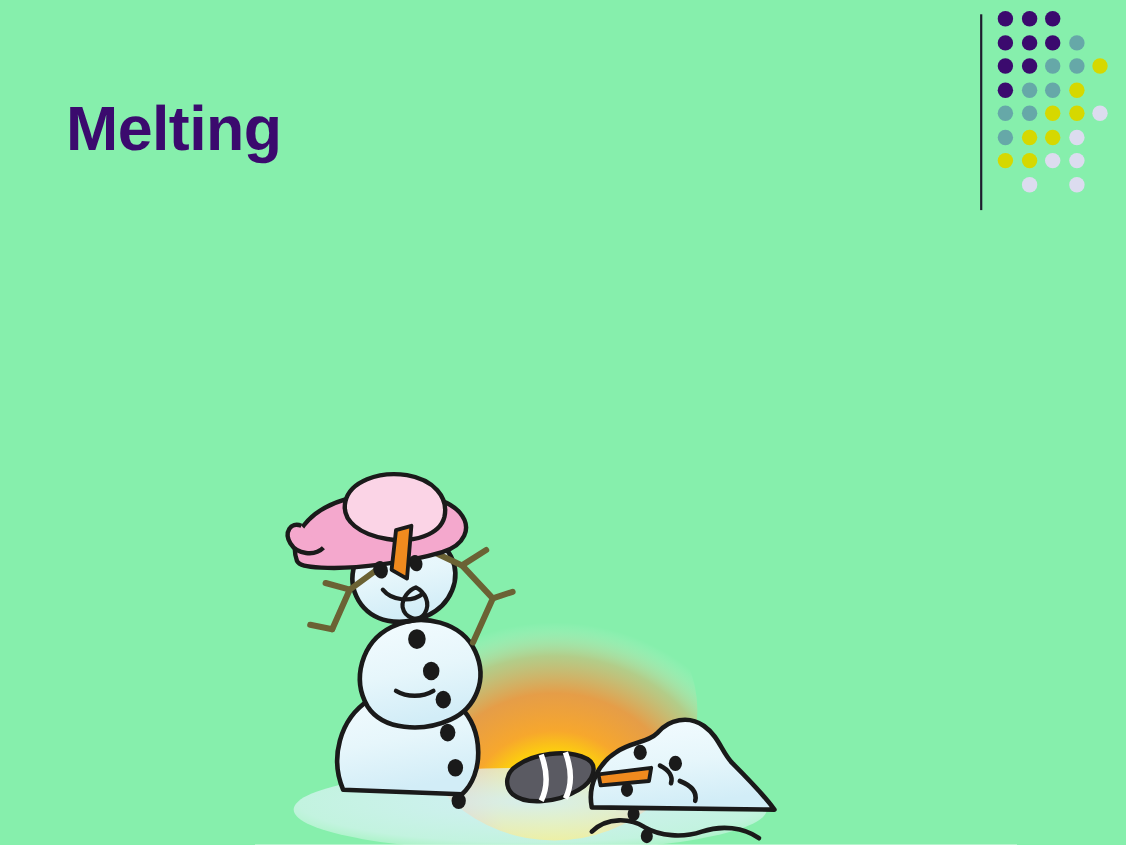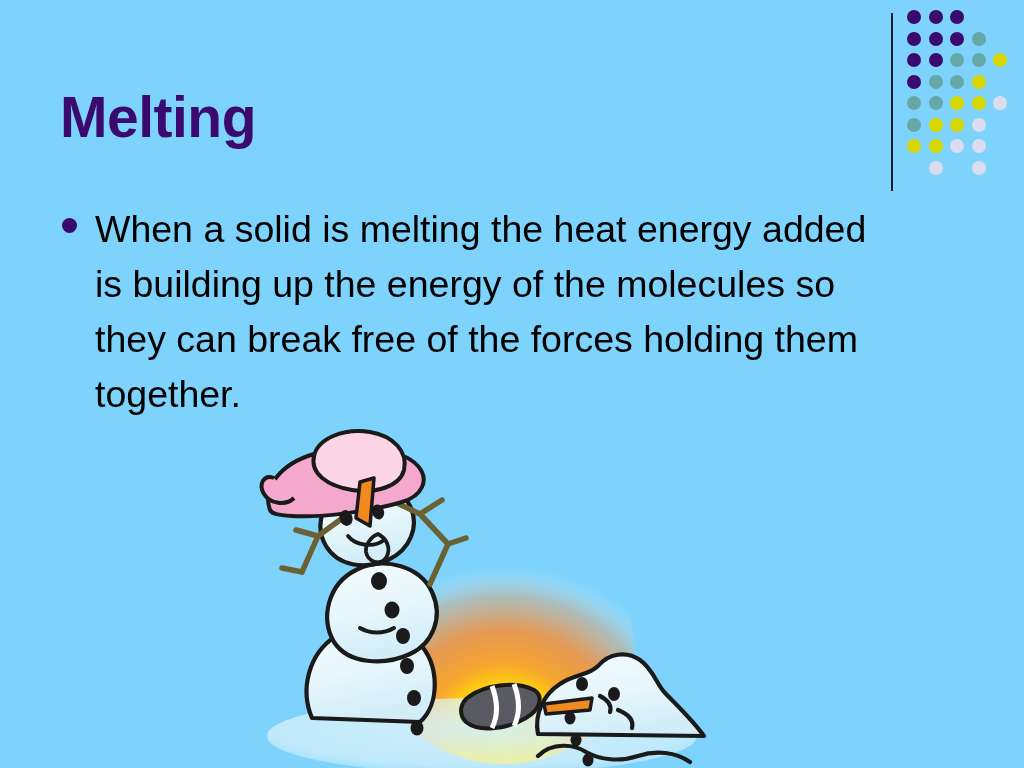--- a/index.html
+++ b/index.html
@@ -11,21 +11,21 @@
   body {
     width: 1024px;
     height: 768px;
     overflow: hidden;
     font-family: "Liberation Sans", sans-serif;
     position: relative;
   }
   .slide {
     position: absolute;
     inset: 0;
-    background: #7dd3fc;
+    background: #86efac;
     padding-left: 48px;
   }
 
   
   .deco {
     position: absolute;
     left: 885px;
     top: 0px;
     width: 139px;
     height: 195px;
@@ -142,24 +142,20 @@
         <div class="dot c-yellow" style="left: 21.5px; top: 129px;"></div>
         <div class="dot c-lavender" style="left: 43px; top: 129px;"></div>
         <div class="dot c-lavender" style="left: 64.5px; top: 129px;"></div>
         <div class="dot c-lavender" style="left: 21.5px; top: 150.5px;"></div>
         <div class="dot c-lavender" style="left: 64.5px; top: 150.5px;"></div>
       </div>
   </div>
 
   <div class="title">Melting</div>
 
-  <div class="body-block">
-    <span class="bullet-mark"></span>
-    <span class="bullet-text">When a solid is melting the heat energy added is building up the energy of the molecules so they can break free of the forces holding them together.</span>
-  </div>
 
   <div class="clipart">
     <svg viewBox="0 0 500 350" xmlns="http://www.w3.org/2000/svg">
       <defs>
         <radialGradient id="sunGlow" cx="0.5" cy="0.88" r="0.72">
           <stop offset="0%" stop-color="#ffef00" stop-opacity="1"></stop>
           <stop offset="26%" stop-color="#ffe000" stop-opacity="1"></stop>
           <stop offset="42%" stop-color="#f9a62a" stop-opacity="0.98"></stop>
           <stop offset="62%" stop-color="#f68f36" stop-opacity="0.85"></stop>
           <stop offset="82%" stop-color="#f59a55" stop-opacity="0.40"></stop>

